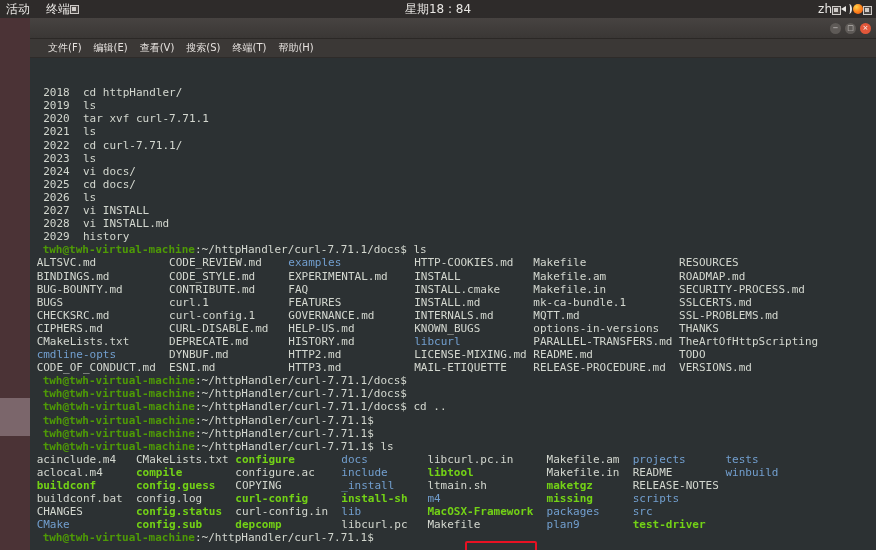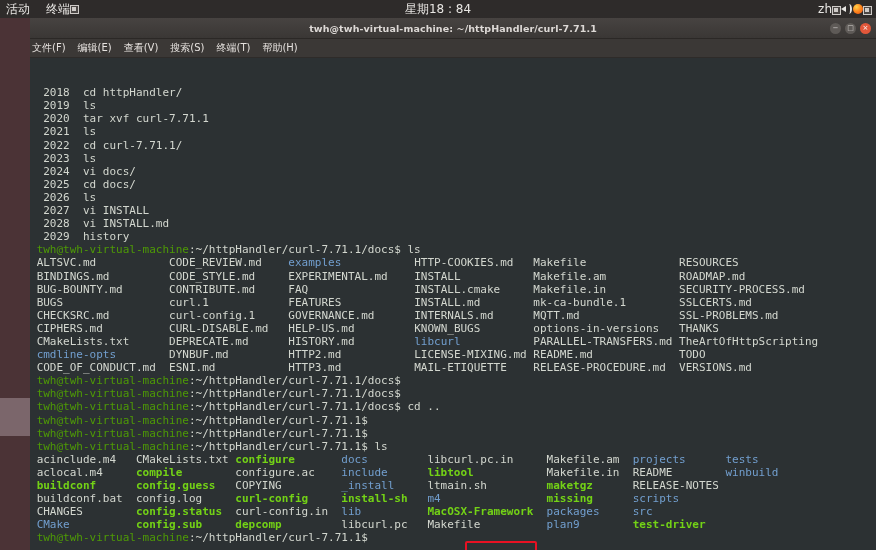--- a/index.html
+++ b/index.html
@@ -100,21 +100,21 @@
     display: flex; align-items: center; justify-content: center;
     color: #d6d2cf; font-size: 7px; line-height: 1;
     font-family: "DejaVu Sans", sans-serif;
   }
   .wbtn.close { background: #e2573a; color: #fff; }
 
   #menubar {
     height: 19px; width: 846px;
     background: #3b3836;
     display: flex; align-items: center; gap: 12px;
-    padding-left: 2px;
+    padding-left: 18px;
     font-family: "DejaVu Sans", "Liberation Sans", sans-serif;
     font-size: 10px; color: #e6e2df;
     border-bottom: 1px solid #2e2b29;
   }
   .menu-item { white-space: nowrap; }
 
   
   #term {
     position: relative;
     width: 846px; height: 492px;
@@ -122,21 +122,21 @@
     padding: 2px 0 0 0;
     font-family: "DejaVu Sans Mono", "Liberation Mono", monospace;
     font-size: 11px;
     line-height: 13.1px;
     color: #d3d7cf;
     overflow: hidden;
     white-space: pre;
   }
   .line { white-space: pre; height: 13.1px; }
   .w { color: #d3d7cf; }
-  .g { color: #4e9a06; font-weight: normal; }       
+  .g { color: #4e9a06; font-weight: bold; margin-left: 6px; }       
   .grn { color: #73d216; font-weight: bold; }     
   .blu { color: #729fcf; font-weight: normal; }
   .pathc { color: #d3d7cf; }
 
   #hl-install {
     position: absolute;
     left: 435px; top: 483px;
     width: 72px; height: 16px;
     border: 2px solid #e81123;
     border-radius: 2px;
@@ -164,21 +164,20 @@
   </div>
 </div>
 
 <div id="dock">
   <div id="dock-active"></div>
 </div>
 
 <div id="window">
 
   <div id="titlebar">
-    <span id="window-title">twh@twh-virtual-machine: ~/httpHandler/curl-7.71.1</span>
     <div id="win-buttons">
       <span class="wbtn">−</span>
       <span class="wbtn">□</span>
       <span class="wbtn close">×</span>
     </div>
   </div>
 
   <div id="menubar">
     <span class="menu-item">文件(F)</span>
     <span class="menu-item">编辑(E)</span>

